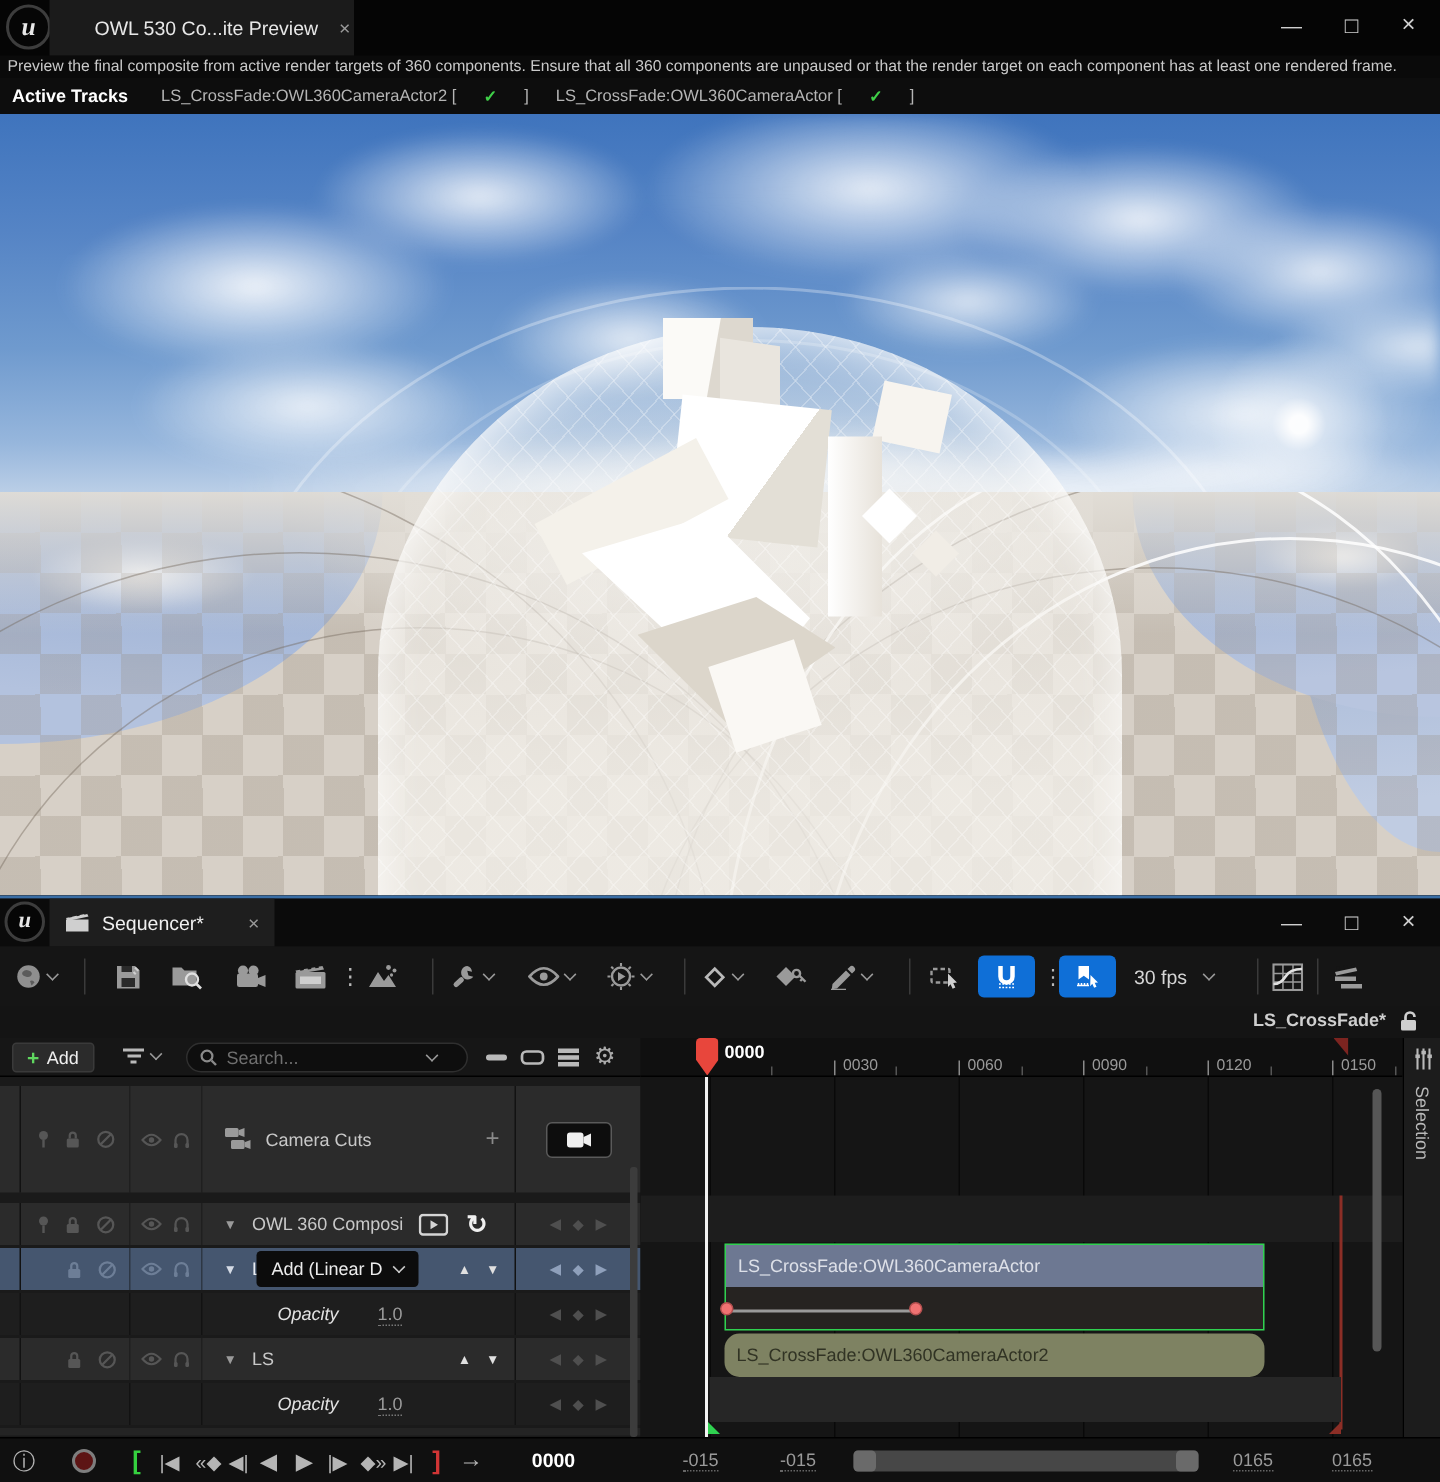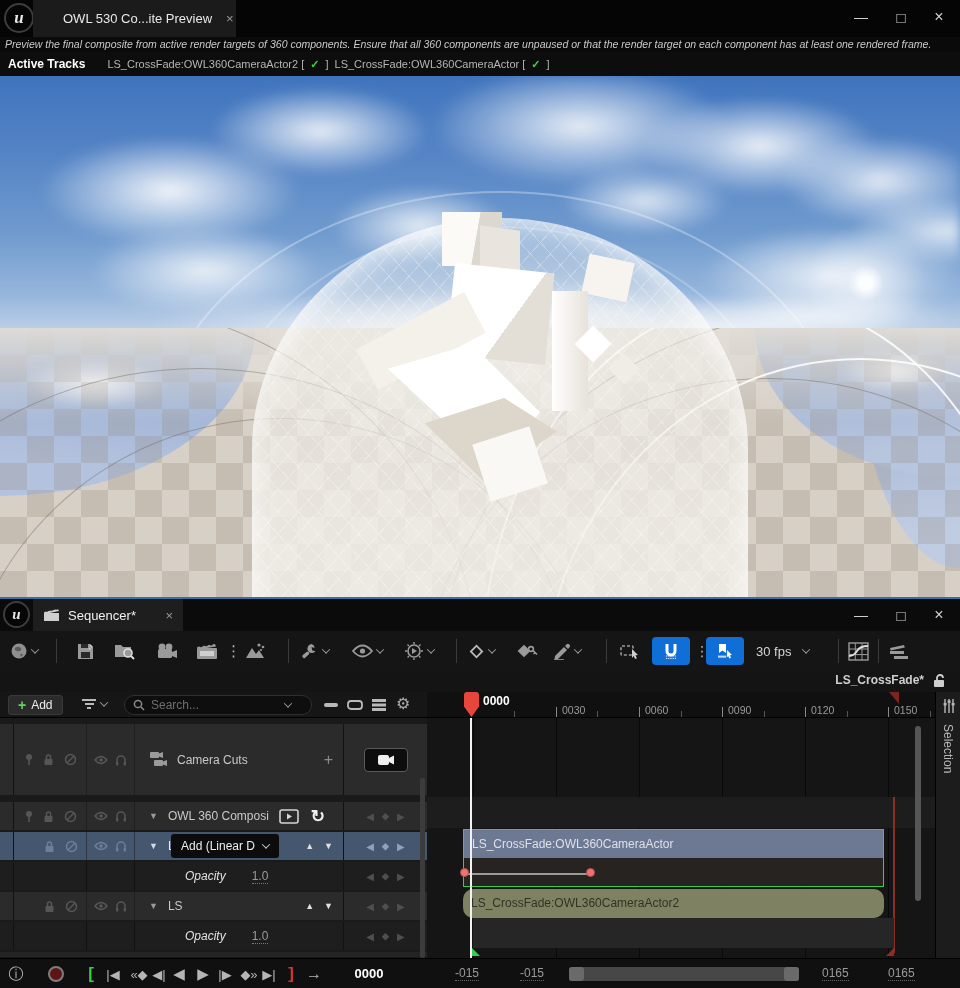--- a/index.html
+++ b/index.html
@@ -19,25 +19,25 @@
     font-family:"Liberation Serif", serif; font-style:italic; font-weight:bold; }
 
   
   #pw { top:0; height:597px; background:#0a0a0a; }
   #pw .titlebar { position:absolute; top:0; left:0; right:0; height:37px; background:#050505; }
   #pw .tab { position:absolute; left:33px; top:0; width:203px; height:37px; background:#1b1b1b;
     display:flex; align-items:center; padding:0 10px 0 30px; }
   #pw .tab .t { color:#e8e8e8; font-size:13px; white-space:nowrap; }
   #pw .tab .x { margin-left:14px; color:#9a9a9a; font-size:13px; }
   #pw .desc { position:absolute; top:38px; left:5px; right:4px; height:14px; color:#c9c9c9;
-    font-size:10.5px; font-style:italic; white-space:nowrap; overflow:hidden; }
+    font-size:10.5px; white-space:nowrap; overflow:hidden; }
   #pw .atrow { position:absolute; top:52px; left:0; right:0; height:24px; background:#0d0d0d;
     display:flex; align-items:center; }
   #pw .atlabel { color:#ffffff; font-weight:bold; font-size:12px; margin-left:8px; }
-  #pw .atlist { margin-left:22px; color:#b5b5b5; font-size:11px; display:flex; gap:6px; }
+  #pw .atlist { margin-left:22px; color:#b5b5b5; font-size:11px; display:flex; gap:18px; }
   #pw .check { color:#3fcf48; font-weight:bold; }
 
   
   #vp { position:absolute; top:76px; left:0; width:960px; height:521px; overflow:hidden;
     background:linear-gradient(180deg,#3f74bd 0%,#5584c5 15%,#6f9ace 30%,#96b6dc 42%,#c3d4e9 50%,#d9e2ef 54%); }
   #vp .clouds { position:absolute; inset:0; filter:blur(5px); opacity:.95; background-image:
     radial-gradient(closest-side, rgba(255,255,255,.95), rgba(255,255,255,0)),
     radial-gradient(closest-side, rgba(255,255,255,.9), rgba(255,255,255,0)),
     radial-gradient(closest-side, rgba(255,255,255,.85), rgba(255,255,255,0)),
     radial-gradient(closest-side, rgba(255,255,255,.9), rgba(255,255,255,0)),
@@ -153,21 +153,21 @@
   .opval { color:#9a9a9a; font-size:12px; border-bottom:1px dotted #777; margin-left:26px; }
   #lscroll { position:absolute; left:420px; top:60px; width:5px; height:180px; background:#3c3c3c; border-radius:2px; }
 
   
   #timeline { position:absolute; top:119px; left:427px; width:508px; bottom:30px; background:#151515; overflow:hidden; }
   .gridcol { position:absolute; top:0; bottom:0; width:1px; background:rgba(0,0,0,.55); }
   #cambar { position:absolute; left:46px; top:2px; width:421px; height:72px; background:#6e6e6e; border-radius:2px; overflow:hidden; }
   .thumb { position:absolute; top:0; height:100%; width:130px; }
   #cambar .lbl { position:absolute; left:6px; top:3px; color:#dcdcdc; font-size:12px; text-shadow:0 1px 2px rgba(0,0,0,.6); }
   #owlrow { position:absolute; left:0; right:0; top:79px; height:31px; background:#1d1d1d; }
-  .clip { position:absolute; left:36px; width:421px; }
+  .clip { position:absolute; left:56px; width:360px; }
   #clip1 { top:111px; height:58px; border:1px solid #2fd150; background:#262321; }
   #clip1 .head { position:absolute; left:0; right:0; top:0; height:28px; background:#6d7892; }
   #clip1 .head span { color:#dde0e8; font-size:12px; margin-left:8px; line-height:28px; display:inline-block; }
   #kline { position:absolute; left:1px; top:43px; width:126px; height:1.6px; background:#9a9a9a; }
   .kdot { position:absolute; width:9px; height:9px; border-radius:50%; background:#ef7272; border:1px solid #b34f4f; }
   #clip2 { top:171px; height:29px; background:#7e8262;border-radius:10px; }
   #clip2 span { color:rgba(42,45,30,.92); font-size:12px; margin-left:8px; line-height:29px; display:inline-block; }
   #clip2body { position:absolute; left:46px; width:421px; top:200px; height:30px; background:#262626; }
   #redline { position:absolute; left:466px; top:79px; width:2px; height:156px; background:#8c2e26; }
   #playline { position:absolute; left:43px; top:0; width:2px; bottom:0; background:#f2f2f2; }

